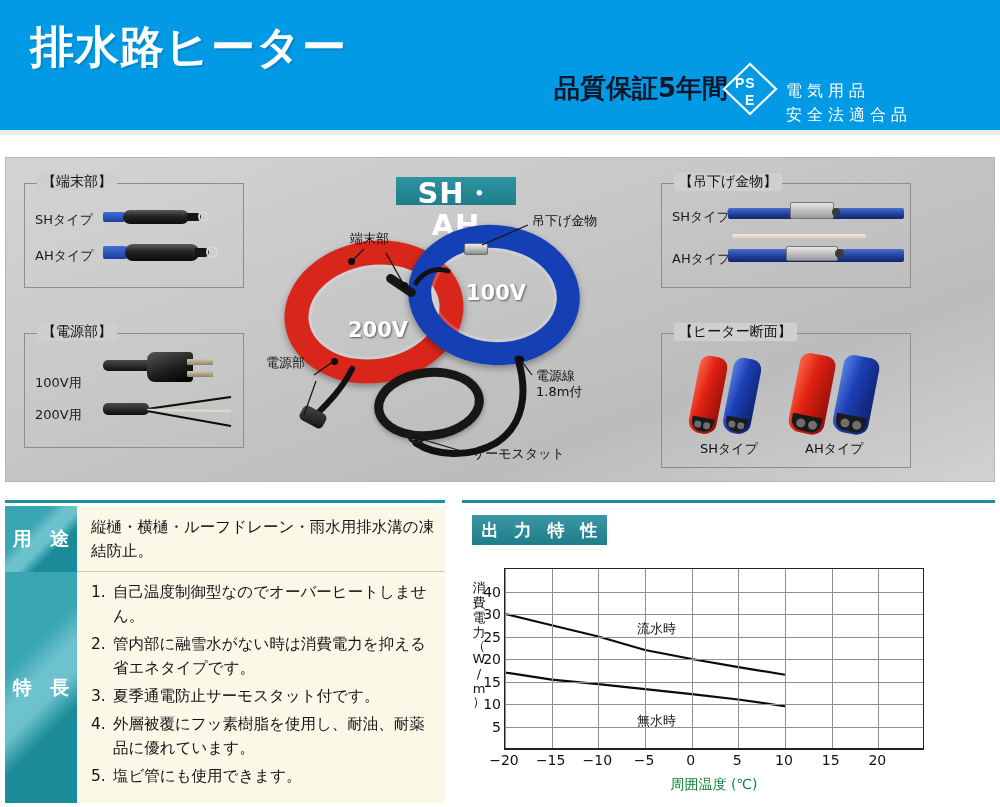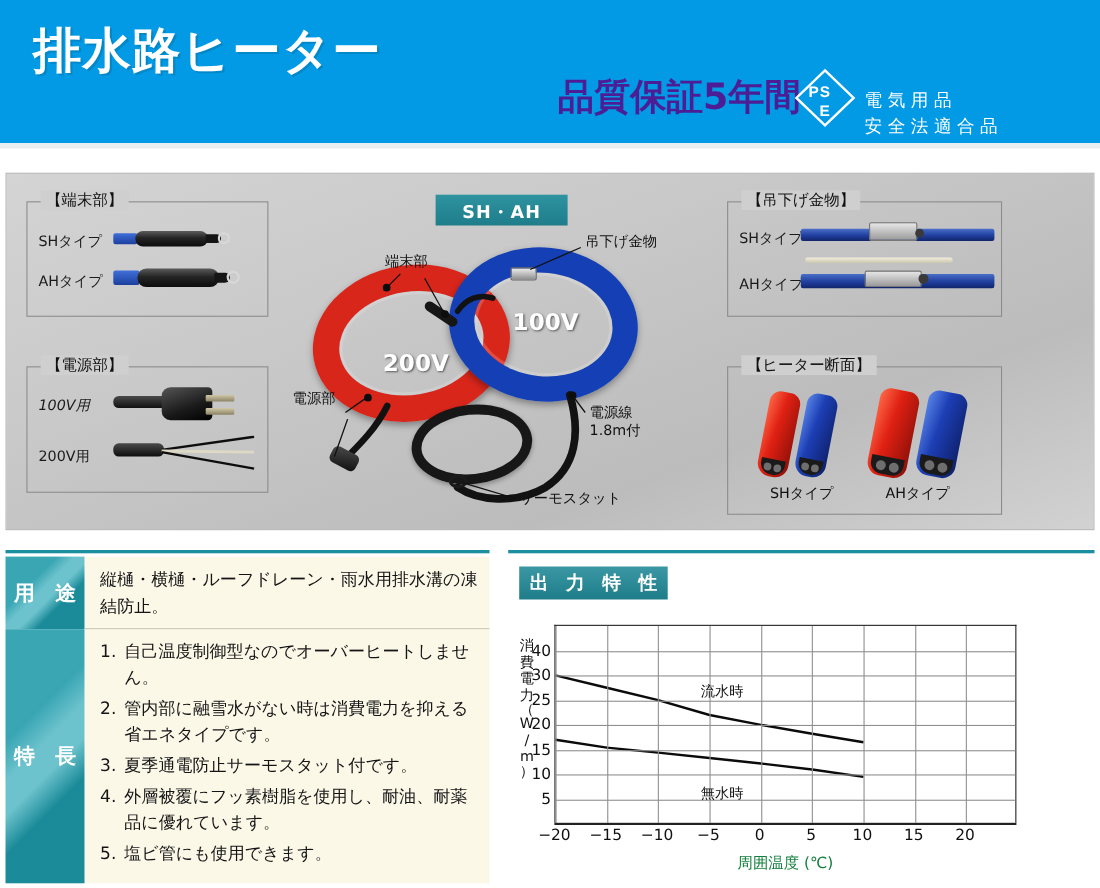--- a/index.html
+++ b/index.html
@@ -26,22 +26,22 @@
     font-size: 44px;
     font-weight: bold;
     letter-spacing: 1px;
     line-height: 50px;
     font-family: "DejaVu Sans", "Liberation Sans", sans-serif;
     text-shadow: 2px 2px 0 rgba(0,0,0,0.12);
     white-space: nowrap;
   }
   .header-warranty {
     position: absolute; right: 272px; top: 70px;
-    color: #4c1d95;
-    font-size: 33px;
+    color: #0f172a;
+    font-size: 26px;
     font-weight: bold;
     letter-spacing: 0px;
     line-height: 36px;
     white-space: nowrap;
     font-family: "DejaVu Sans", "Liberation Sans", sans-serif;
   }
   .pse-block {
     position: absolute; right: 88px; top: 62px;
     width: 190px; height: 54px;
   }
@@ -218,21 +218,21 @@
   
   .center-photo {
     position: absolute; left: 250px; top: 5px;
     width: 400px; height: 318px;
   }
   .sh-ah-banner {
     position: absolute; left: 140px; top: 14px;
     width: 120px; height: 28px;
     background: linear-gradient(180deg,#2e93a0,#1f7d8a);
     color: #ffffff;
-    font-size: 16px; font-weight: bold;
+    font-size: 29px; font-weight: bold;
     text-align: center; line-height: 32px;
     letter-spacing: 1px;
     font-family: "DejaVu Sans", "Liberation Sans", sans-serif;
   }
   .coil {
     position: absolute;
     border-radius: 50%;
   }
   .coil-red {
     left: 28px; top: 78px; width: 180px; height: 142px;
@@ -453,21 +453,21 @@
     <div class="term-art" style="left:78px; top:60px; width:118px; height:17px;">
       <div class="term-blue" style="width:24px;height:13px;top:2px;"></div>
       <div class="term-body" style="left:22px;width:74px;height:17px;border-radius:8px;"></div>
       <div class="term-tip" style="left:92px;top:4px;width:14px;height:9px;"></div>
       <div class="term-ring" style="left:103px;top:2px;width:12px;height:12px;"></div>
     </div>
   </div>
 
   <div class="fieldbox" id="box-power">
     <div class="legend">【電源部】</div>
-    <div class="row-label" style="left:10px; top:26px;font-style:italic;">100V用</div>
+    <div class="row-label" style="left:10px; top:40px;">100V用</div>
     <div class="plug-art" style="left:78px; top:18px; width:120px; height:34px;">
       <div class="plug-cord"></div>
       <div class="plug-body"></div>
       <div class="plug-prong" style="left:84px; top:7px;"></div>
       <div class="plug-prong" style="left:84px; top:19px;"></div>
     </div>
     <div class="row-label" style="left:10px; top:72px;">200V用</div>
     <div class="plug-art" style="left:78px; top:62px; width:130px; height:34px;">
       <div class="lead-cord"></div>
       <svg width="90" height="34" style="position:absolute;left:42px;top:0;">

